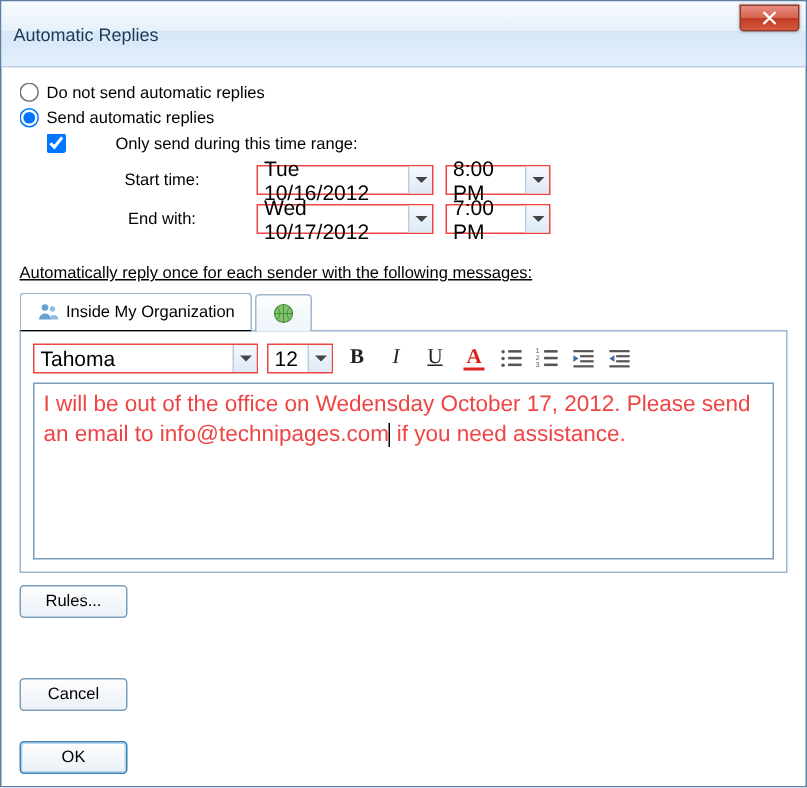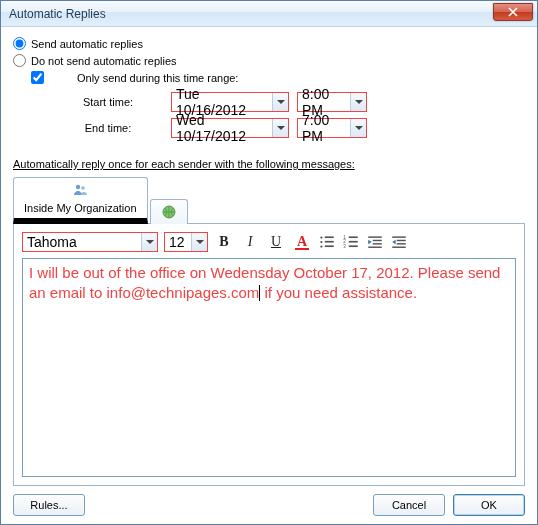--- a/index.html
+++ b/index.html
@@ -14,21 +14,21 @@
   }
   .window {
     width: 538px;
     height: 525px;
     border: 1px solid #5a7fa0;
     background: #fff;
     display: flex;
     flex-direction: column;
   }
   .titlebar {
-    height: 26px;
+    height: 44px;
     background: linear-gradient(to bottom, #f8fbff 0%, #e7f1fb 45%, #d6e7f7 46%, #e3effb 100%);
     border-bottom: 1px solid #b9d2e8;
     display: flex;
     align-items: center;
     padding: 0 4px 0 8px;
     position: relative;
   }
   .titlebar .title-text {
     color: #1f3a57;
     font-size: 12px;
@@ -117,44 +117,43 @@
     border: 1px solid #9eb6ce;
     border-bottom: none;
     border-radius: 3px 3px 0 0;
     background: linear-gradient(to bottom, #fdfefe, #eef4fa);
     margin-right: 2px;
     position: relative;
     top: 1px;
   }
   .tab.active {
     background: #fff;
-    border-bottom: 6px solid #000000;
+    border-bottom: 1px solid #000000;
     z-index: 3;
-    flex-direction: column;
   }
   .tab-icon {
     width: 16px; height: 16px;
     display: inline-flex; align-items: center; justify-content: center;
   }
   .editor-panel {
     border: 1px solid #9eb6ce;
     background: #fff;
     flex: 1;
     display: flex;
     flex-direction: column;
     padding: 8px;
     z-index: 1;
   }
   .toolbar {
     display: flex;
     align-items: center;
     gap: 6px;
     margin-bottom: 6px;
   }
-  .font-combo { width: 136px; }
+  .font-combo { width: 150px; }
   .size-combo { width: 44px; justify-content: space-between; }
   .fmt-btn {
     width: 20px; height: 20px;
     display: inline-flex;
     align-items: center; justify-content: center;
     font-family: "Times New Roman", serif;
     font-size: 14px;
     color: #222;
   }
   .fmt-btn.bold { font-weight: bold; }
@@ -180,23 +179,24 @@
   }
   .caret {
     display: inline-block;
     width: 0;
     border-left: 1px solid #000;
     height: 16px;
     vertical-align: text-bottom;
   }
   .footer {
     display: flex;
-    gap: 8px;
+    gap: 20px;
     padding-top: 8px;
     align-items: flex-start;
+    flex-direction: column;
   }
   .footer .spacer { flex: 1; }
   .btn {
     min-width: 72px;
     height: 22px;
     border: 1px solid #7b9ebd;
     border-radius: 3px;
     background: linear-gradient(to bottom, #fdfdfd, #ebf1f8);
     font-size: 11px;
     display: inline-flex;
@@ -218,48 +218,48 @@
     <div class="close-btn">
       <svg viewBox="0 0 10 10">
         <path d="M1 1 L9 9 M9 1 L1 9" stroke="#fff" stroke-width="1.6" fill="none"></path>
       </svg>
     </div>
   </div>
 
   <div class="content">
 
     <label class="radio-row">
+      <input type="radio" name="mode" style="">
+      <span>Do not send automatic replies</span>
+    </label>
+
+    <label class="radio-row">
       <input type="radio" name="mode" checked="" style="">
       <span>Send automatic replies</span>
-    </label>
-
-    <label class="radio-row">
-      <input type="radio" name="mode" style="">
-      <span>Do not send automatic replies</span>
     </label>
 
     <label class="check-row indent1">
       <input type="checkbox" checked="" style="">
       <span>Only send during this time range:</span>
     </label>
 
     <div class="time-grid">
       <div class="time-row">
         <span class="lbl">Start time:</span>
         <div class="combo date-combo">
           <span class="val">Tue 10/16/2012</span>
           <span class="arrow"></span>
         </div>
         <div class="combo time-combo">
           <span class="val">8:00 PM</span>
           <span class="arrow"></span>
         </div>
       </div>
       <div class="time-row">
-        <span class="lbl">End time:</span>
+        <span class="lbl">End with:</span>
         <div class="combo date-combo">
           <span class="val">Wed 10/17/2012</span>
           <span class="arrow"></span>
         </div>
         <div class="combo time-combo">
           <span class="val">7:00 PM</span>
           <span class="arrow"></span>
         </div>
       </div>
     </div>

